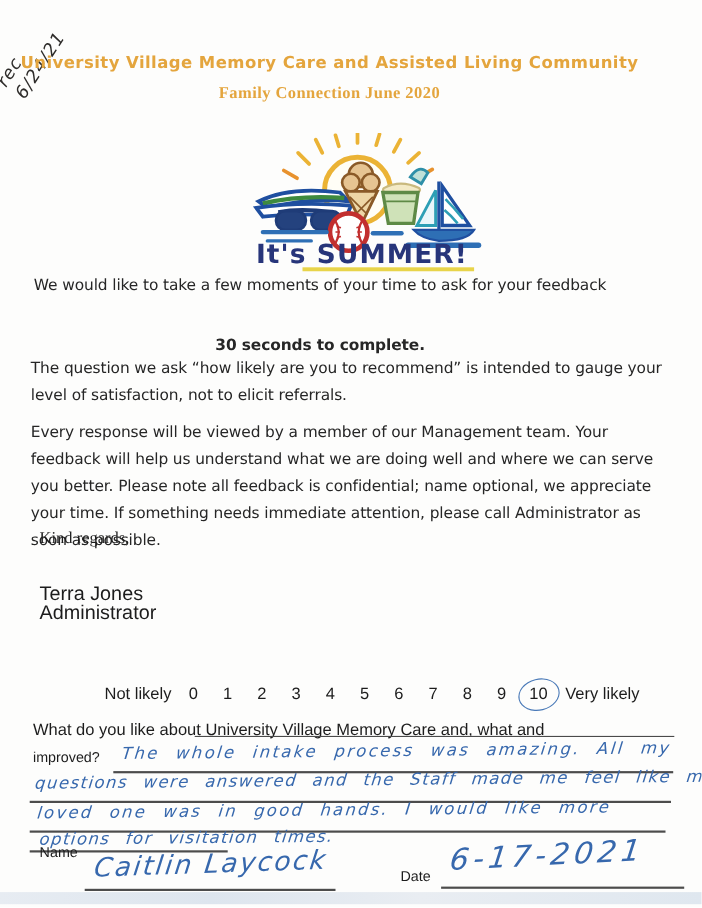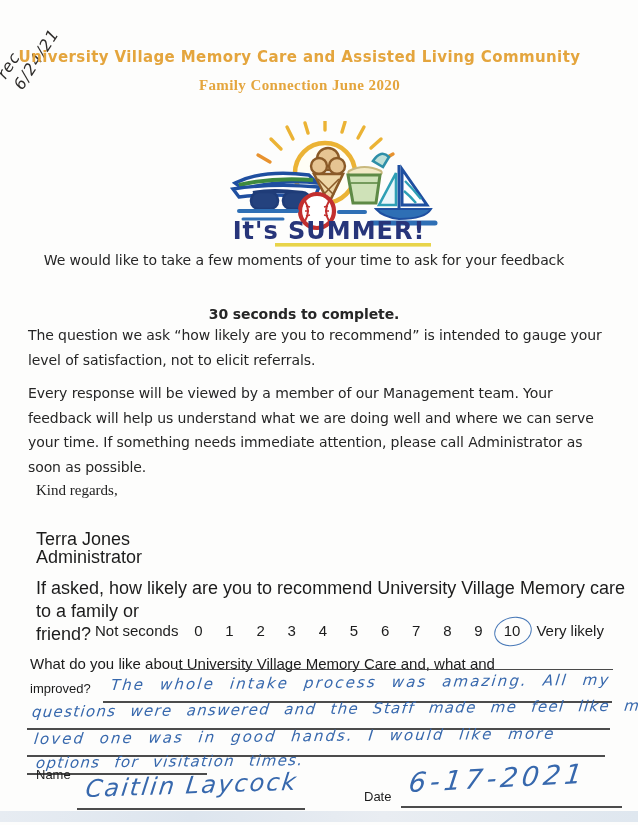--- a/index.html
+++ b/index.html
@@ -12,21 +12,21 @@
             font-size:16px;line-height:20px;font-style:italic;letter-spacing:1px;
             font-family:"DejaVu Sans",sans-serif;}
 
   
   .title-line{left:0;width:599px;text-align:center;color:#e4a53d;font-weight:bold;
               font-size:15px;letter-spacing:.4px;}
   .t1{top:48px;} .t2{top:77px;font-family:Liberation Serif, serif;}
 
   
   .comic{font-size:14px;color:#262626;letter-spacing:-.1px;}
-  .center-line{left:0;width:582px;text-align:center;margin-left:13px;}
+  .center-line{left:0;width:582px;text-align:center;}
   .bold{font-weight:bold;}
 
   .left-par{left:28px;width:592px;line-height:24.5px;}
 
   .serif{font-family:"Liberation Serif","DejaVu Serif",serif;font-size:15px;color:#1d1d1d;}
   .arial{font-family:"Liberation Sans","DejaVu Sans",sans-serif;font-size:18px;color:#1c1c1c;}
 
   
   .scale-row{left:95px;top:622px;display:flex;align-items:center;
              font-family:"Liberation Sans",sans-serif;font-size:15px;color:#1c1c1c;}
@@ -137,35 +137,32 @@
   <div class="abs comic center-line bold" style="top:306px;">30 seconds to complete.</div>
 
   <div class="abs comic left-par" style="top:323px;">
     <div>The question we ask “how likely are you to recommend” is intended to gauge your</div>
     <div>level of satisfaction, not to elicit referrals.</div>
   </div>
 
   <div class="abs comic left-par" style="top:381px;">
     <div>Every response will be viewed by a member of our Management team. Your</div>
     <div>feedback will help us understand what we are doing well and where we can serve</div>
+    <div>you better. Please note all feedback is confidential; name optional, we appreciate</div>
     <div>your time.  If something needs immediate attention, please call Administrator as</div>
     <div>soon as possible.</div>
   </div>
 
   <div class="abs serif" style="left:36px;top:482px;">Kind regards,</div>
   <div class="abs arial" style="left:36px;top:529px;">Terra Jones</div>
   <div class="abs arial" style="left:36px;top:547px;">Administrator</div>
 
-  <div class="abs arial" style="left:36px;top:577px;line-height:23px;">
-    <div>If asked, how likely are you to recommend University Village Memory care to a family or</div>
-    <div>friend?</div>
-  </div>
 
   <div class="abs scale-row">
-    <span>Not seconds</span>
+    <span>Not likely</span>
     <span class="scale-nums" id="scale-nums">
         <span class="scale-num">0</span>
         <span class="scale-num">1</span>
         <span class="scale-num">2</span>
         <span class="scale-num">3</span>
         <span class="scale-num">4</span>
         <span class="scale-num">5</span>
         <span class="scale-num">6</span>
         <span class="scale-num">7</span>
         <span class="scale-num">8</span>

